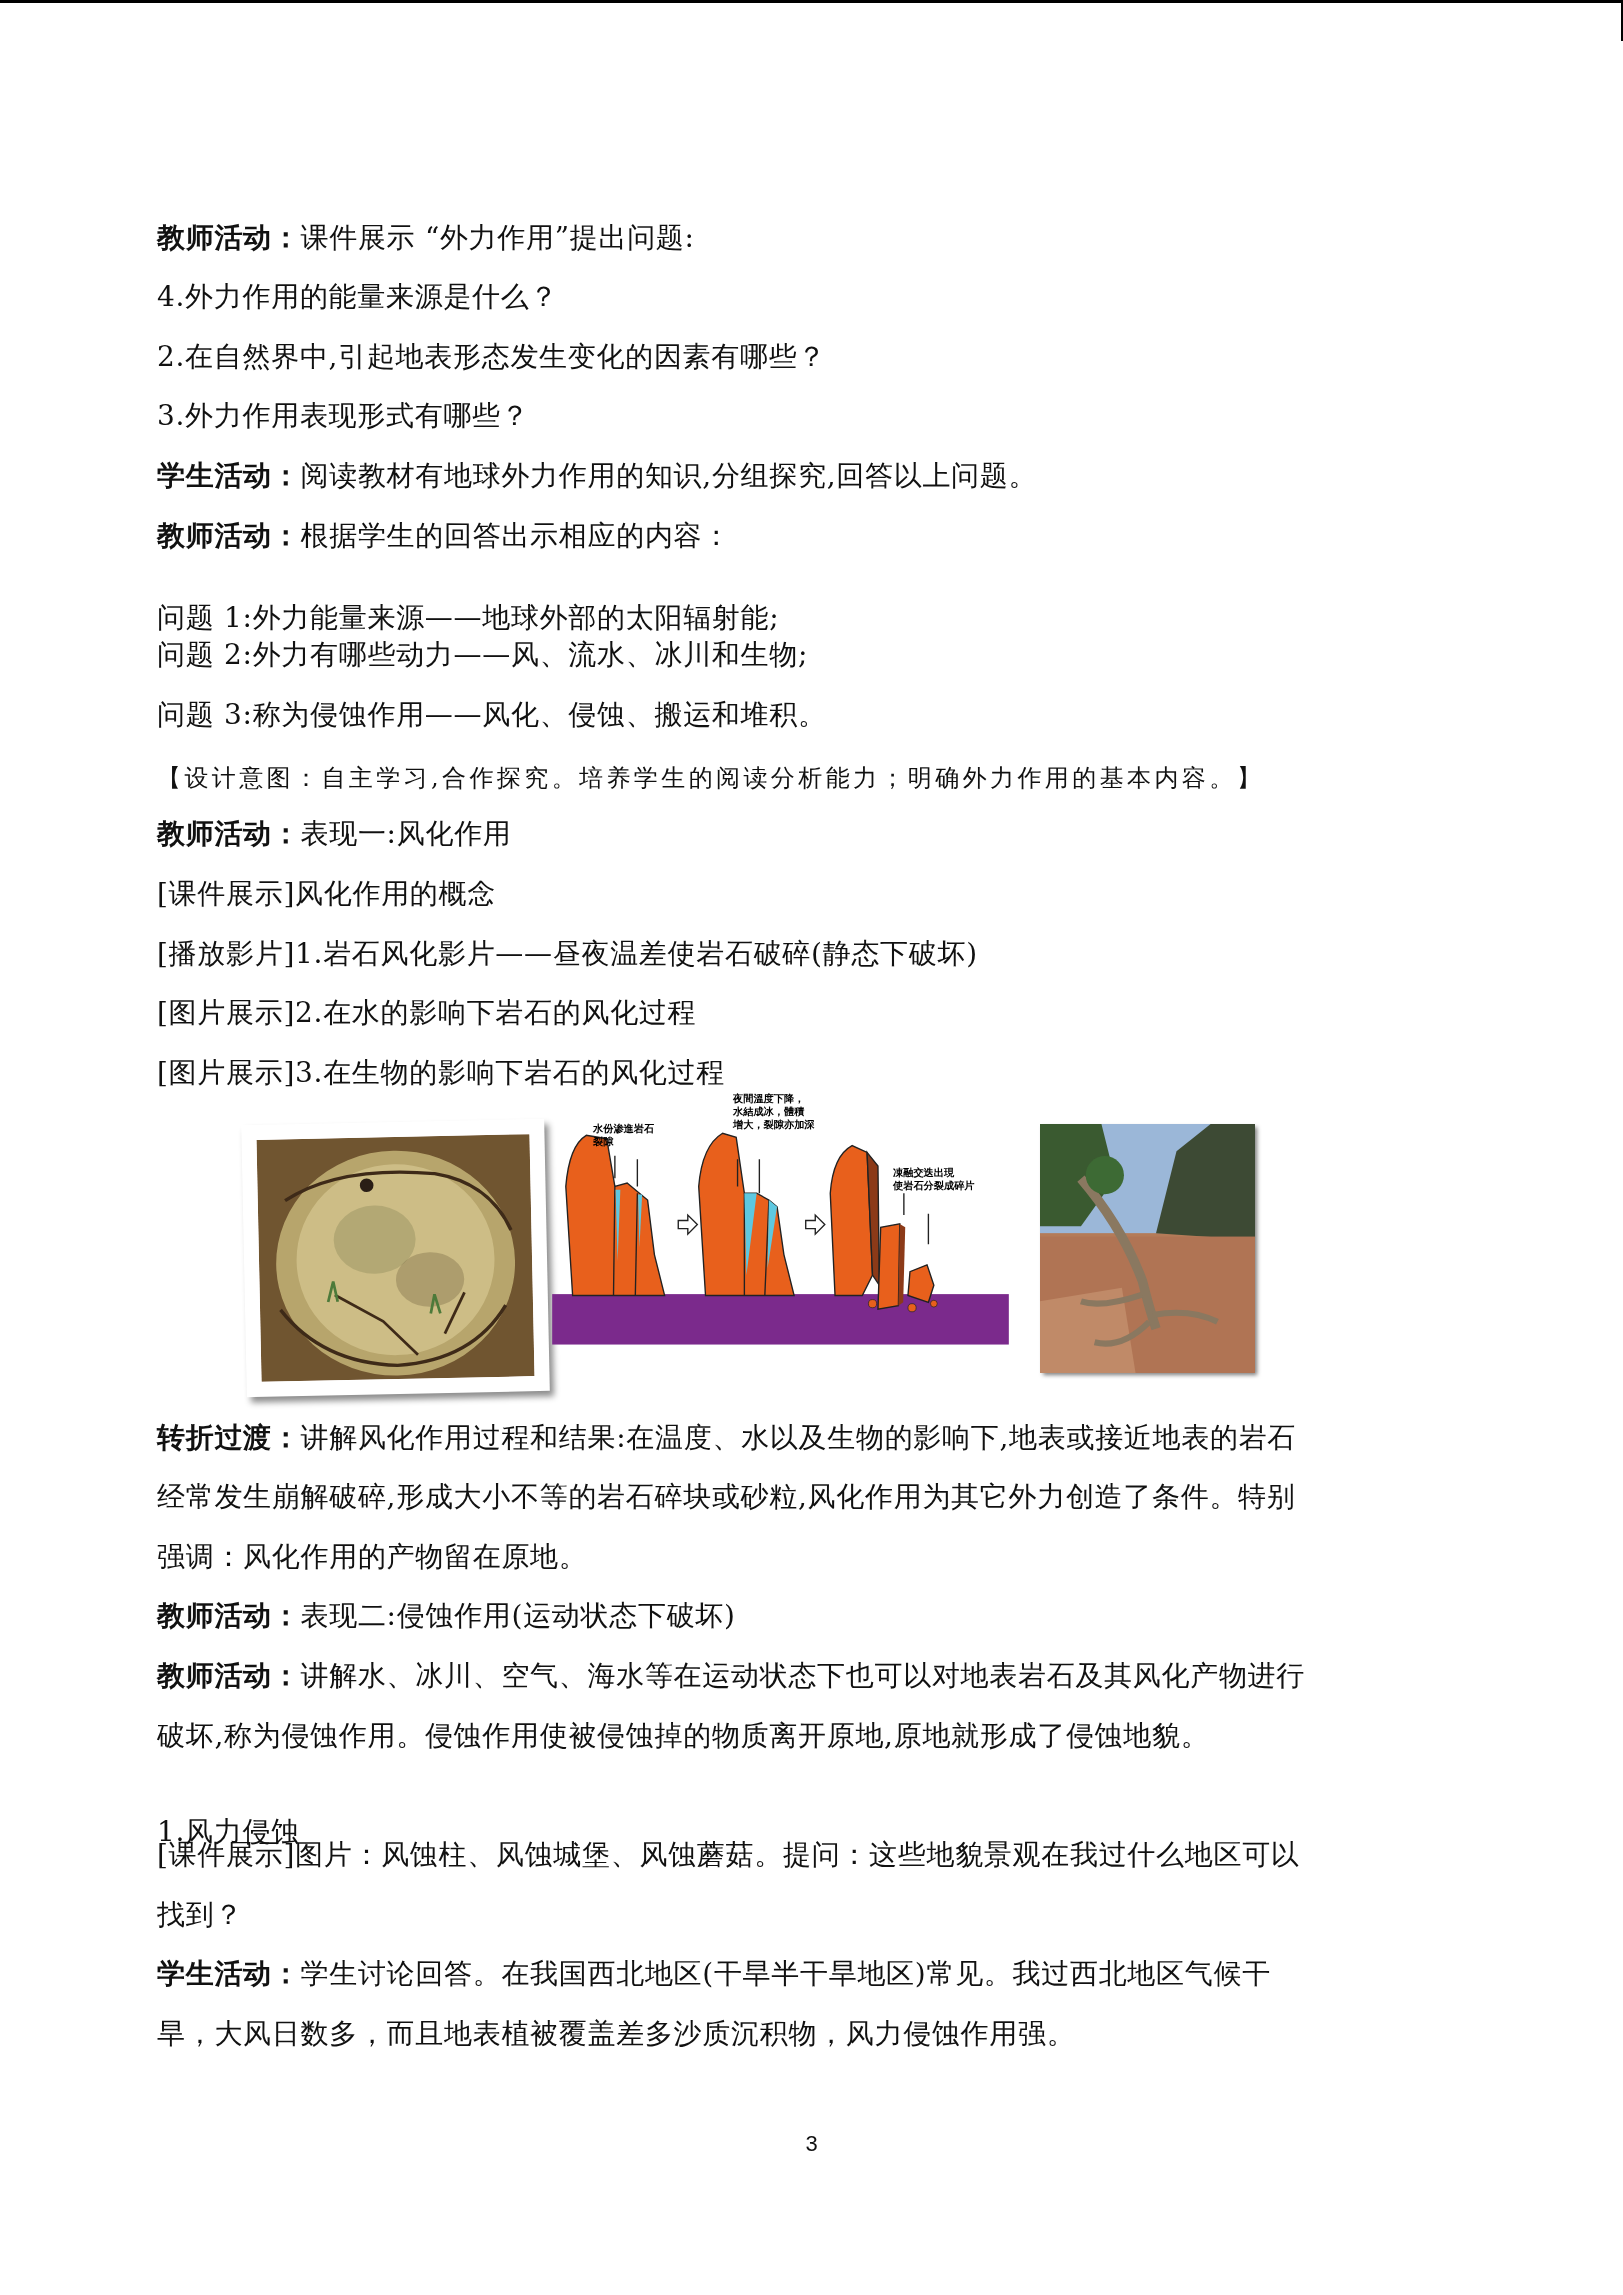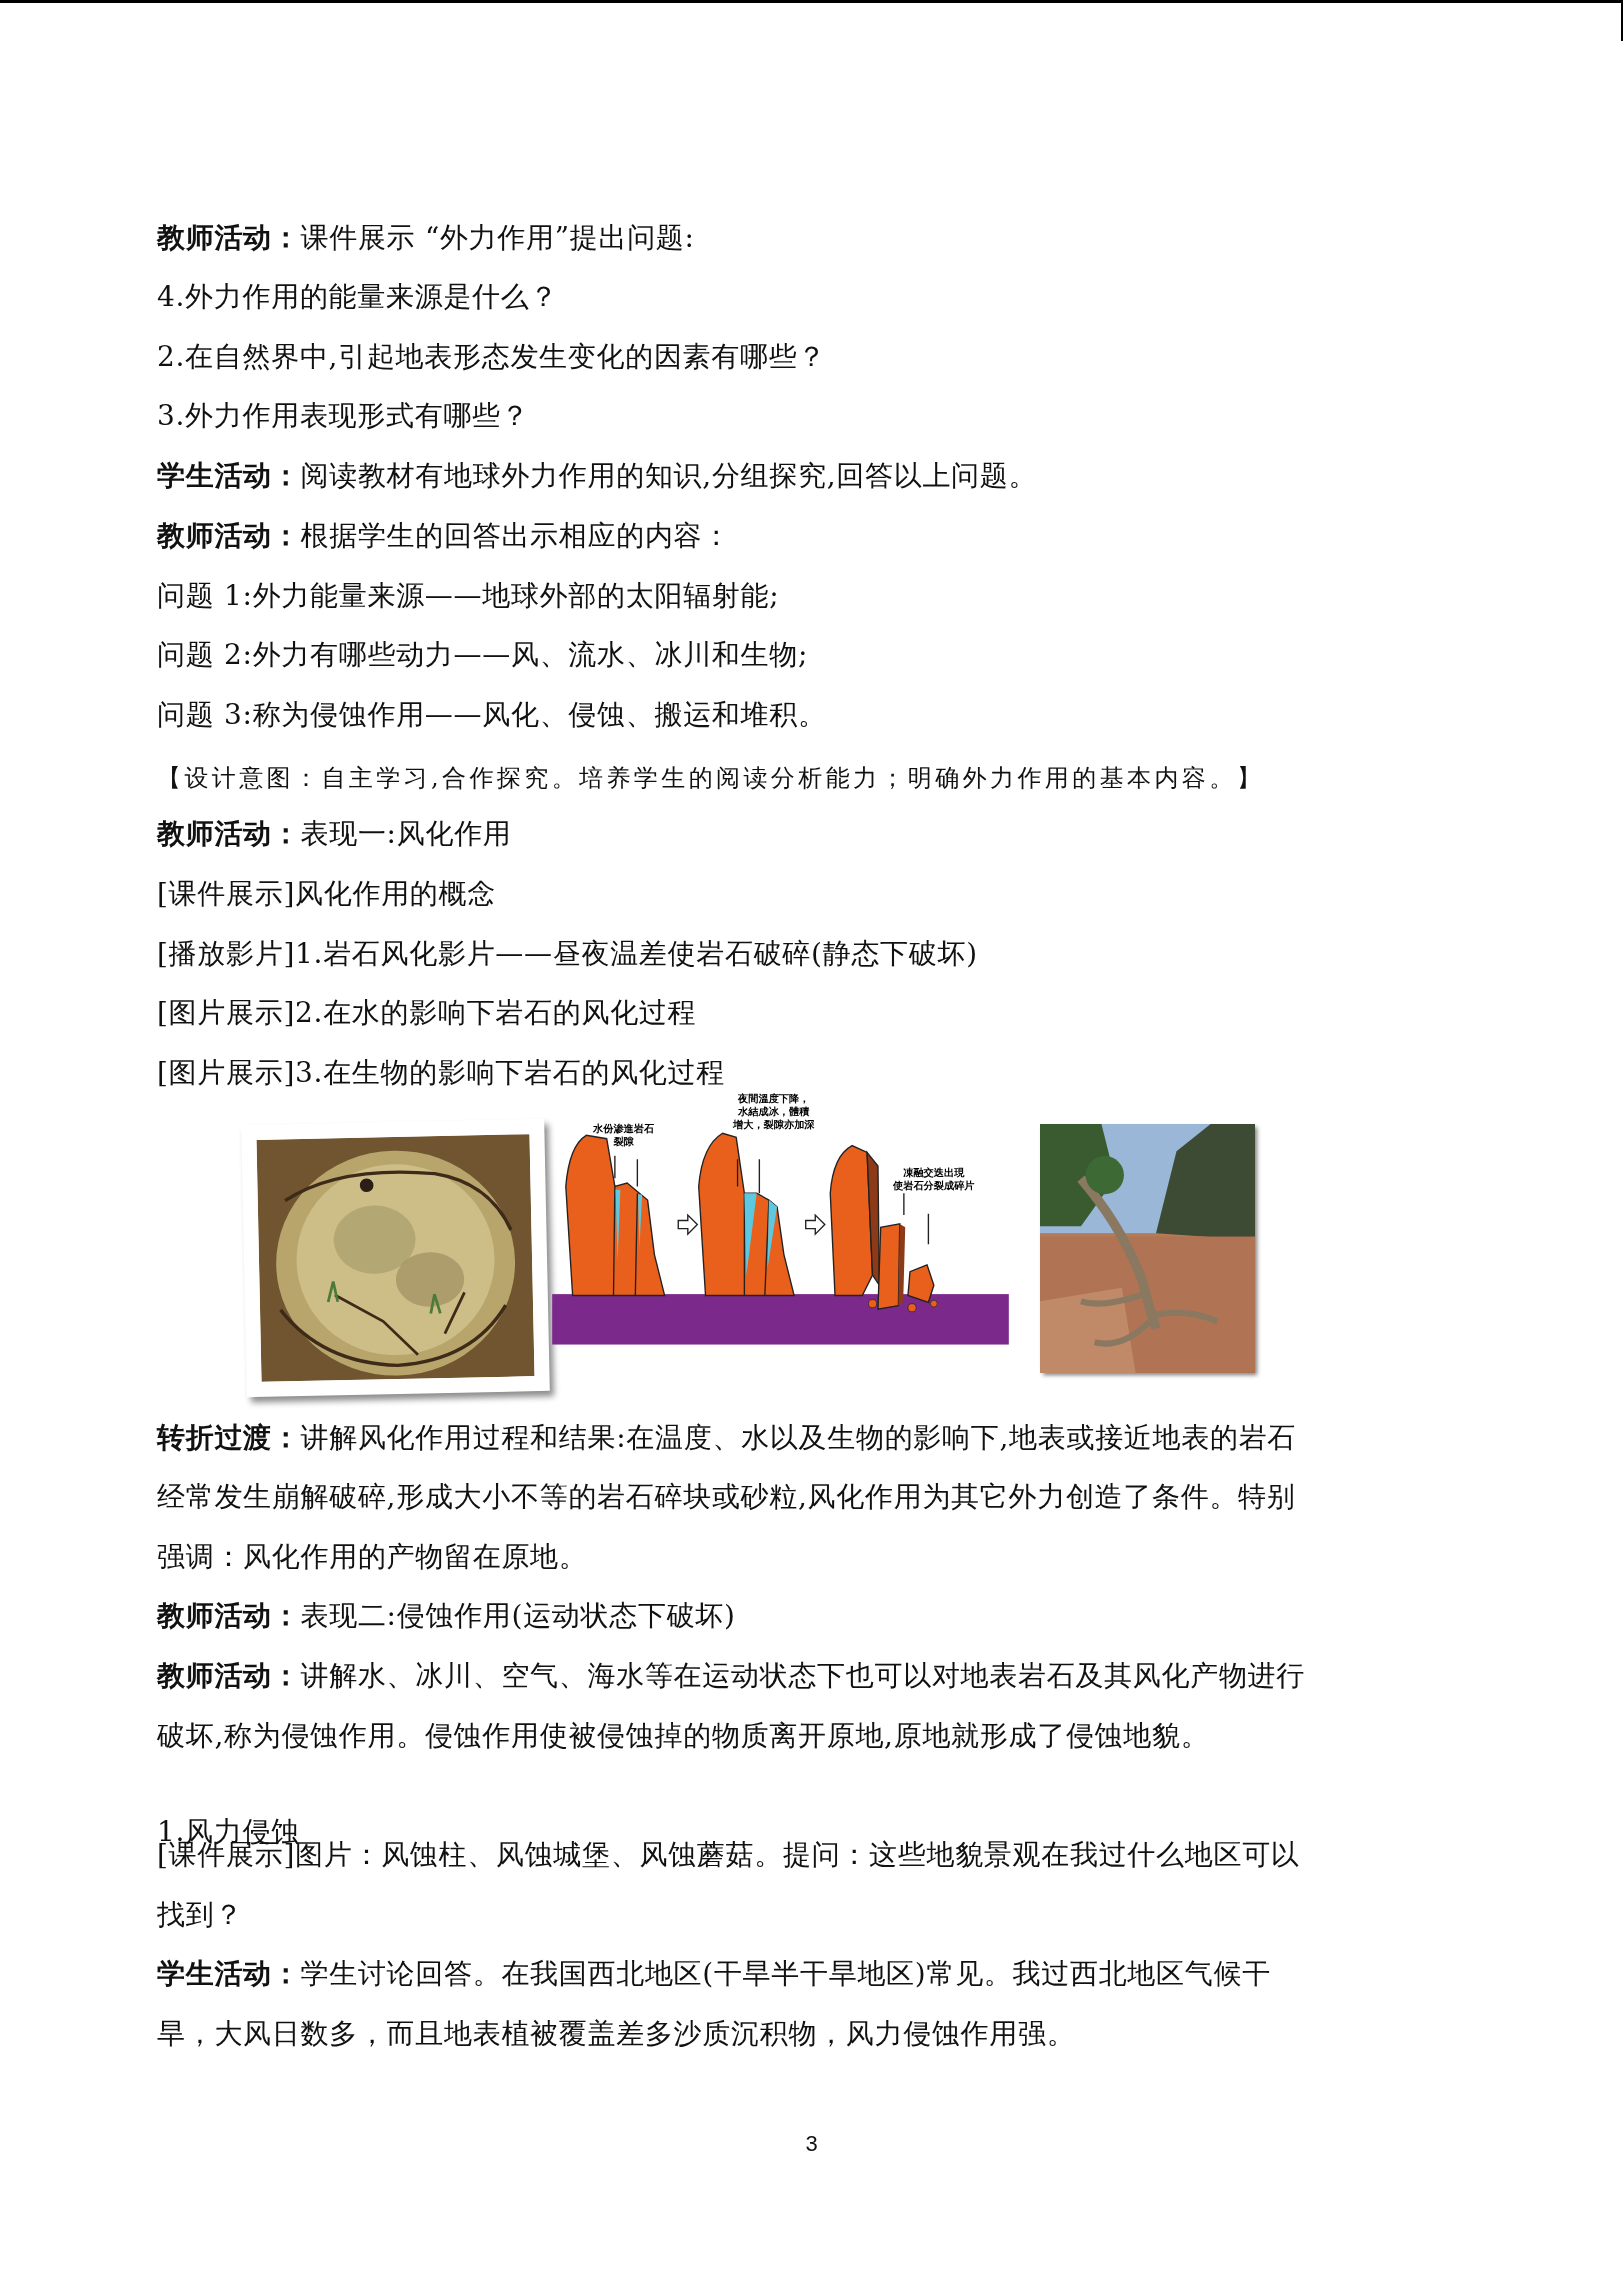--- a/index.html
+++ b/index.html
@@ -8,35 +8,35 @@
   .topbar { position: absolute; left: 0; top: 0; width: 1623px; height: 2.7px; background: #000; }
   .rightbar { position: absolute; right: 0; top: 0; width: 2px; height: 41px; background: #000; }
   .line { position: absolute; left: 157px; font-size: 28px; line-height: 41px; white-space: nowrap; letter-spacing: 0.7px; }
   .lbl { font-family: "DejaVu Sans", "Liberation Sans", sans-serif; font-weight: bold; }
   .note { font-size: 24px; letter-spacing: 3.4px; }
   .pagenum { position: absolute; left: 0; width: 1623px; top: 2131px; text-align: center;
              font-family: "Liberation Sans", sans-serif; font-size: 22px; }
   .figure { position: absolute; }
   .photo-frame { background: #fff; box-shadow: 4.1px 5.5px 6.8px rgba(0,0,0,0.45); padding: 15px; transform: rotate(-1.2deg); }
   .photo-inner { width: 100%; height: 100%; }
-  .cap { position: absolute; font-family: "DejaVu Sans", sans-serif; font-size: 10.2px; font-weight: bold; line-height: 13px; text-align: center; color:#000; }
+  .cap { position: absolute; font-family: "DejaVu Sans", sans-serif; font-size: 10.2px; font-weight: bold; line-height: 13px; color:#000; }
 </style>
 </head>
 <body>
 
 <div class="topbar"></div>
 <div class="rightbar"></div>
 
 <div class="line" style="top:217px"><span class="lbl">教师活动：</span><span>课件展示 “外力作用”提出问题:</span></div>
 <div class="line" style="top:276px"><span>4.外力作用的能量来源是什么？</span></div>
 <div class="line" style="top:336px"><span>2.在自然界中,引起地表形态发生变化的因素有哪些？</span></div>
 <div class="line" style="top:395px"><span>3.外力作用表现形式有哪些？</span></div>
 <div class="line" style="top:455px"><span class="lbl">学生活动：</span><span>阅读教材有地球外力作用的知识,分组探究,回答以上问题。</span></div>
 <div class="line" style="top:515px"><span class="lbl">教师活动：</span><span>根据学生的回答出示相应的内容：</span></div>
-<div class="line" style="top:575px"><span>问题 1:外力能量来源——地球外部的太阳辐射能;</span></div>
+<div class="line" style="top:597px"><span>问题 1:外力能量来源——地球外部的太阳辐射能;</span></div>
 <div class="line" style="top:634px"><span>问题 2:外力有哪些动力——风、流水、冰川和生物;</span></div>
 <div class="line" style="top:694px"><span>问题 3:称为侵蚀作用——风化、侵蚀、搬运和堆积。</span></div>
 <div class="line note" style="top:758px"><span>【设计意图：自主学习,合作探究。培养学生的阅读分析能力；明确外力作用的基本内容。】</span></div>
 <div class="line" style="top:813px"><span class="lbl">教师活动：</span><span>表现一:风化作用</span></div>
 <div class="line" style="top:873px"><span>[课件展示]风化作用的概念</span></div>
 <div class="line" style="top:933px"><span>[播放影片]1.岩石风化影片——昼夜温差使岩石破碎(静态下破坏)</span></div>
 <div class="line" style="top:992px"><span>[图片展示]2.在水的影响下岩石的风化过程</span></div>
 <div class="line" style="top:1052px"><span>[图片展示]3.在生物的影响下岩石的风化过程</span></div>
 
 <div class="figure photo-frame" style="left:244px; top:1122px; width:273px; height:242px;">

